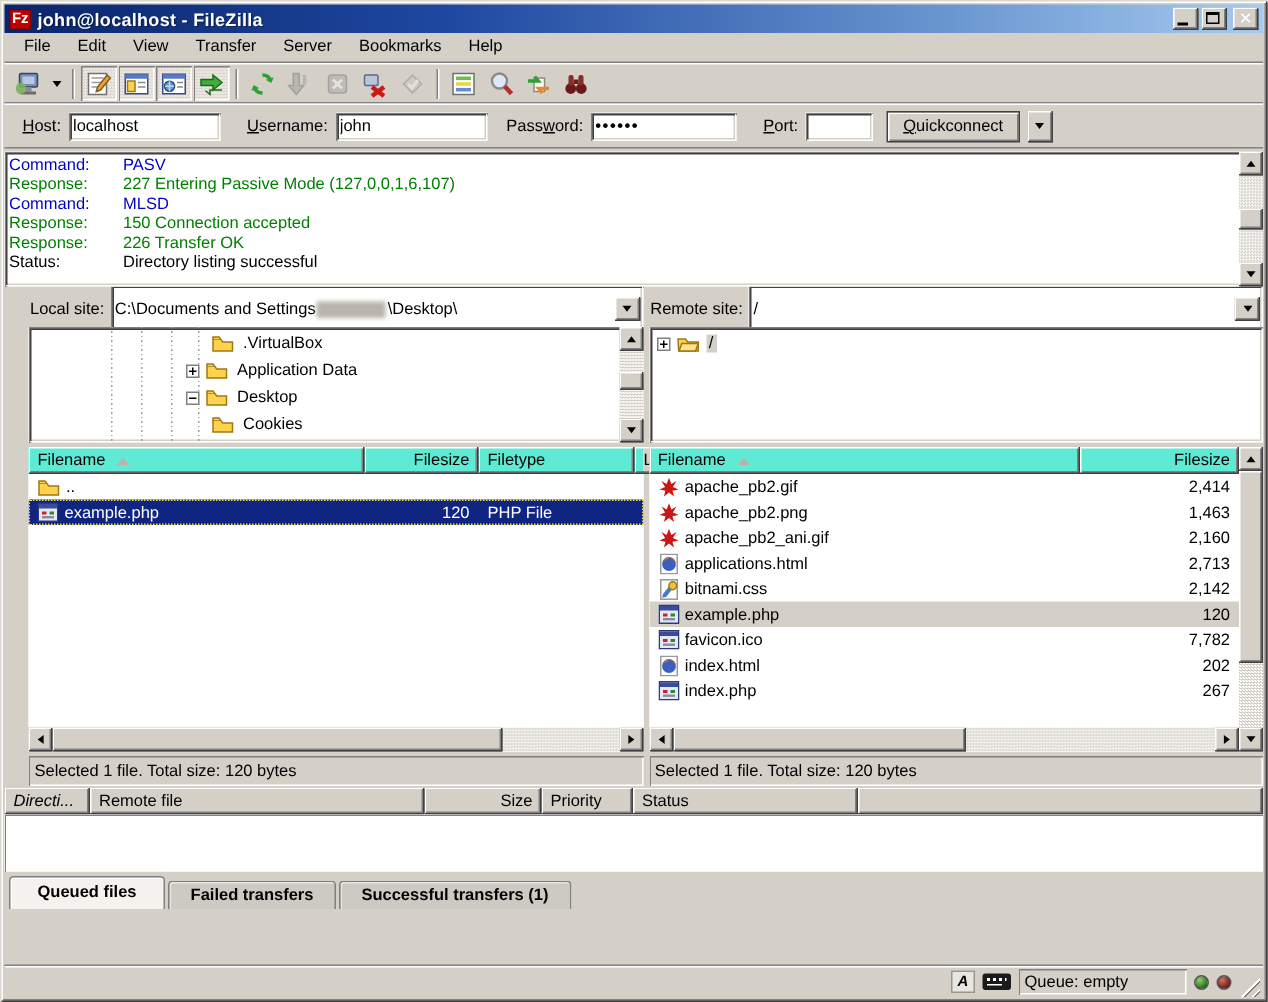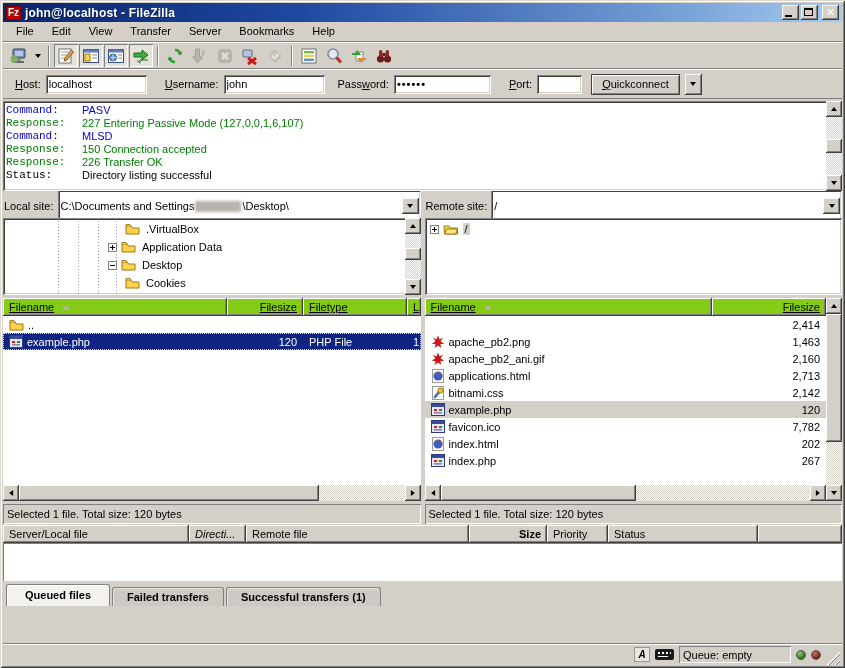--- a/index.html
+++ b/index.html
@@ -59,21 +59,21 @@
   .gap8 { width:8px; } 
 
   
   .sunken { background:#fff;
     box-shadow: inset 1px 1px 0 #808080, inset -1px -1px 0 #fff, inset 2px 2px 0 #404040, inset -2px -2px 0 #d4d0c8; }
 
   
   .log-wrap { height:90px; flex:0 0 90px; margin-top:2px; position:relative; display:flex; }
   .log { flex:1; padding:3px 0 0 3px; overflow:hidden; line-height:13px; }
   .log-line { display:flex; }
-  .log-label { width:76px; flex:0 0 76px;font-family:Liberation Mono, monospace; }
+  .log-label { width:76px; flex:0 0 76px; }
   .c-command { color:#0000c8; } .c-response { color:#008000; } .c-status { color:#000; }
 
   
   .vscroll { width:16px; flex:0 0 16px; display:flex; flex-direction:column;
     background-image:conic-gradient(#fff 25%,#d4d0c8 0 50%,#fff 0 75%,#d4d0c8 0); background-size:2px 2px; }
   .hscroll { height:16px; flex:0 0 16px; display:flex;
     background-image:conic-gradient(#fff 25%,#d4d0c8 0 50%,#fff 0 75%,#d4d0c8 0); background-size:2px 2px; }
   .sb-btn { width:16px; height:16px; flex:0 0 16px; background:#d4d0c8; position:relative;
     box-shadow: inset -1px -1px 0 #404040, inset 1px 1px 0 #fff, inset -2px -2px 0 #808080; }
   .sb-thumb { background:#d4d0c8;
@@ -81,21 +81,21 @@
   .arr { position:absolute; left:50%; top:50%; width:0; height:0; border:3px solid transparent; }
   .arr.up    { border-bottom:4px solid #000; transform:translate(-50%,-70%); }
   .arr.down  { border-top:4px solid #000;   transform:translate(-50%,-30%); }
   .arr.left  { border-right:4px solid #000; transform:translate(-70%,-50%); }
   .arr.right { border-left:4px solid #000;  transform:translate(-30%,-50%); }
 
   .splitter5 { height:5px; flex:0 0 5px; }
   .splitter4 { height:4px; flex:0 0 4px; }
 
   
-  .panes { height:325px; flex:0 0 325px; display:flex; gap:4px; }
+  .panes { height:325px; flex:0 0 325px; display:flex; gap:4px;margin-left:16px; }
   .pane { flex:1 1 0; display:flex; flex-direction:column; min-width:0; }
   .site-row { height:22px; flex:0 0 22px; display:flex; align-items:center; gap:4px; padding-bottom:2px; }
   .site-label { white-space:nowrap; padding-left:1px; }
   .combo { flex:1; height:32px; display:flex; align-items:center; background:#fff; padding-left:3px;
     box-shadow: inset 1px 1px 0 #808080, inset -1px -1px 0 #fff, inset 2px 2px 0 #404040, inset -2px -2px 0 #d4d0c8;
     white-space:nowrap; overflow:hidden; }
   .combo .cbtext { display:flex; align-items:center; }
   .combo-btn { width:17px; height:16px; margin-left:auto; margin-right:2px; background:#d4d0c8; position:relative;
     box-shadow: inset -1px -1px 0 #404040, inset 1px 1px 0 #fff, inset -2px -2px 0 #808080; flex:0 0 17px; }
   .redacted { display:inline-block; width:46px; height:11px; background:#b8b4ac; filter:blur(1.5px); margin:0 1px; }
@@ -109,21 +109,21 @@
   .expander::before, .expander.minus::before { content:""; position:absolute; left:1px; right:1px; top:3px; height:1px; background:#000; }
   .expander.plus::after { content:""; position:absolute; top:1px; bottom:1px; left:3px; width:1px; background:#000; }
   .expander-space { width:13px; flex:0 0 13px; }
   .tree-icon { margin-right:4px; display:flex; }
   .tree-label { padding:0 2px; white-space:nowrap; }
   .tree-label.sel-inactive { background:#d4d0c8; }
 
   
   .list-block { height:203px; flex:0 0 203px; display:flex; }
   .list-main { flex:1; display:flex; flex-direction:column; min-width:0; background:#fff; }
-  .lheader { height:18px; flex:0 0 18px; display:flex; background:#84cc16;text-decoration:underline; }
+  .lheader { height:18px; flex:0 0 18px; display:flex; background:#5eead4; }
   .hcell { display:flex; align-items:center; padding:0 6px; white-space:nowrap; overflow:hidden;
     box-shadow: inset -1px -1px 0 #404040, inset 1px 1px 0 #fff, inset -2px -2px 0 #808080; }
   .hcell.right { justify-content:flex-end; }
   .sort-asc { width:0; height:0; border:4px solid transparent; border-bottom:5px solid #b8b4ac; margin-left:8px; margin-top:-3px; }
   .rows { flex:1; overflow:hidden; }
   .frow { height:17px; display:flex; align-items:center; }
   .frow .cell { display:flex; align-items:center; padding:0 6px; white-space:nowrap; overflow:hidden; height:100%; }
   .cell.right { justify-content:flex-end; }
   .cell .ficon { margin-right:4px; display:flex; flex:0 0 auto; }
   .frow.sel-active { background:#102482; color:#fff; outline:1px dotted #f0e040; outline-offset:-1px; }
@@ -132,21 +132,21 @@
     box-shadow: inset 1px 1px 0 #808080, inset -1px -1px 0 #fff; }
 
   
   .lc-name { width:224px; flex:0 0 224px; } .lc-size { width:76px; flex:0 0 76px; }
   .lc-type { width:104px; flex:0 0 104px; } .lc-last { flex:1 1 auto; min-width:0; }
   .rc-name { width:287px; flex:0 0 287px; } .rc-size { flex:1 1 auto; min-width:0; }
 
   
   .queue-header { height:18px; flex:0 0 18px; display:flex; background:#d4d0c8; }
   .qc1 { width:186px; flex:0 0 186px; } .qc2 { width:57px; flex:0 0 57px;font-style:italic; } .qc3 { width:223px; flex:0 0 223px; }
-  .qc4 { width:78px; flex:0 0 78px;font-weight:bold; } .qc5 { width:61px; flex:0 0 61px; } .qc6 { width:150px; flex:0 0 150px; }
+  .qc4 { width:78px; flex:0 0 78px; } .qc5 { width:61px; flex:0 0 61px; } .qc6 { width:150px; flex:0 0 150px; }
   .qc7 { flex:1 1 auto; }
   .queue-body { flex:1 1 auto; background:#fff;
     box-shadow: inset 1px 1px 0 #808080, inset -1px -1px 0 #fff; }
 
   
   .tabs { height:23px; flex:0 0 23px; display:flex; align-items:flex-end; gap:2px; padding-left:3px; margin-top:2px; }
   .tab { height:19px; display:flex; align-items:center; padding:0 14px; background:#cccac2;
     border:1px solid #808080; border-bottom:none; border-radius:3px 3px 0 0;
     box-shadow: inset 1px 1px 0 #e8e6e0; color:#000;font-weight:bold; }
   .tab.active { height:22px; background:#f4f2ee; font-weight:bold; padding:0 18px;
@@ -548,20 +548,28 @@
             <div class="hcell rc-name">
                 <span>Filename</span>
                 <span class="sort-asc"></span>
               </div>
             <div class="hcell rc-size right">
                 <span>Filesize</span>
               </div>
           </div>
           <div class="rows">
             <div class="frow">
+              <div class="cell rc-name">
+                  <span class="ficon">
+                    <svg width="14" height="14">
+                      <path d="M7 0.5 L8.6 4.6 L12 2.6 L9.6 6.6 L13.4 8.4 L9.3 9.2 L10.4 13 L7 10.4 L3.6 13 L4.6 9.2 L0.6 8.4 L4.4 6.6 L2 2.6 L5.4 4.6 Z" fill="#cc1515"></path>
+                    </svg>
+                  </span>
+                  <span>apache_pb2.gif</span>
+                </div>
               <div class="cell rc-size right">2,414</div>
             </div>
             <div class="frow">
               <div class="cell rc-name">
                   <span class="ficon">
                     <svg width="14" height="14">
                       <path d="M7 0.5 L8.6 4.6 L12 2.6 L9.6 6.6 L13.4 8.4 L9.3 9.2 L10.4 13 L7 10.4 L3.6 13 L4.6 9.2 L0.6 8.4 L4.4 6.6 L2 2.6 L5.4 4.6 Z" fill="#cc1515"></path>
                     </svg>
                   </span>
                   <span>apache_pb2.png</span>
@@ -686,23 +694,20 @@
             </div>
         </div>
       </div>
       <div class="status-line">Selected 1 file. Total size: 120 bytes</div>
     </div>
   </div>
 
   <div class="splitter4"></div>
 
   <div class="queue-header">
-    <div class="hcell qc1">
-        <span>Server/Local file</span>
-      </div>
     <div class="hcell qc2">
         <span>Directi...</span>
       </div>
     <div class="hcell qc3">
         <span>Remote file</span>
       </div>
     <div class="hcell qc4 right">
         <span>Size</span>
       </div>
     <div class="hcell qc5">

